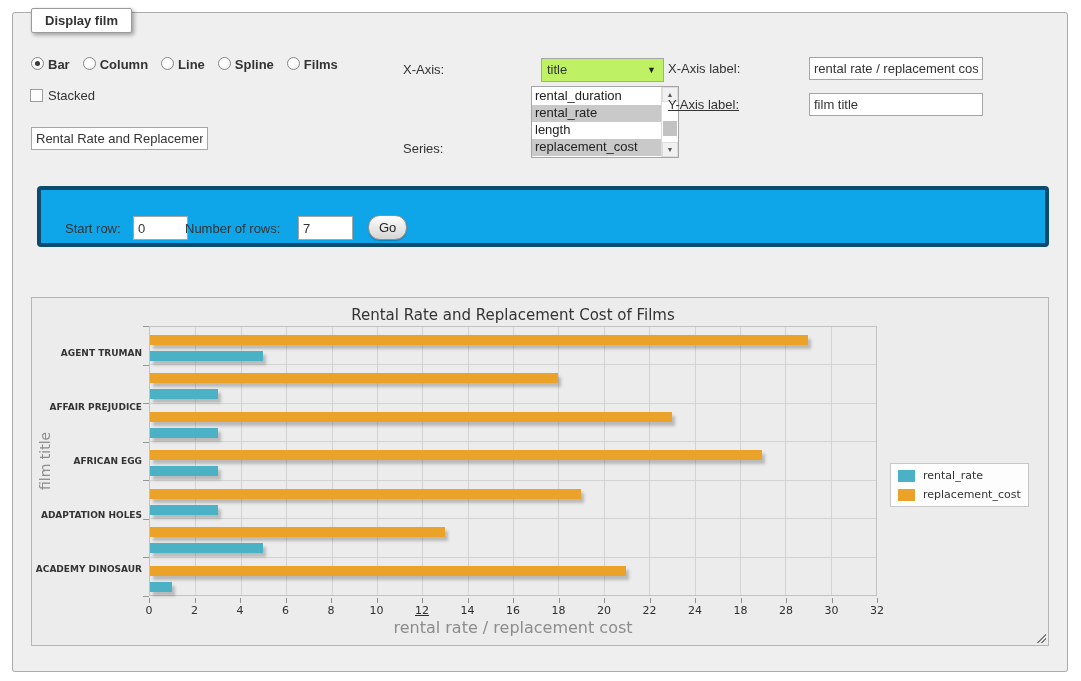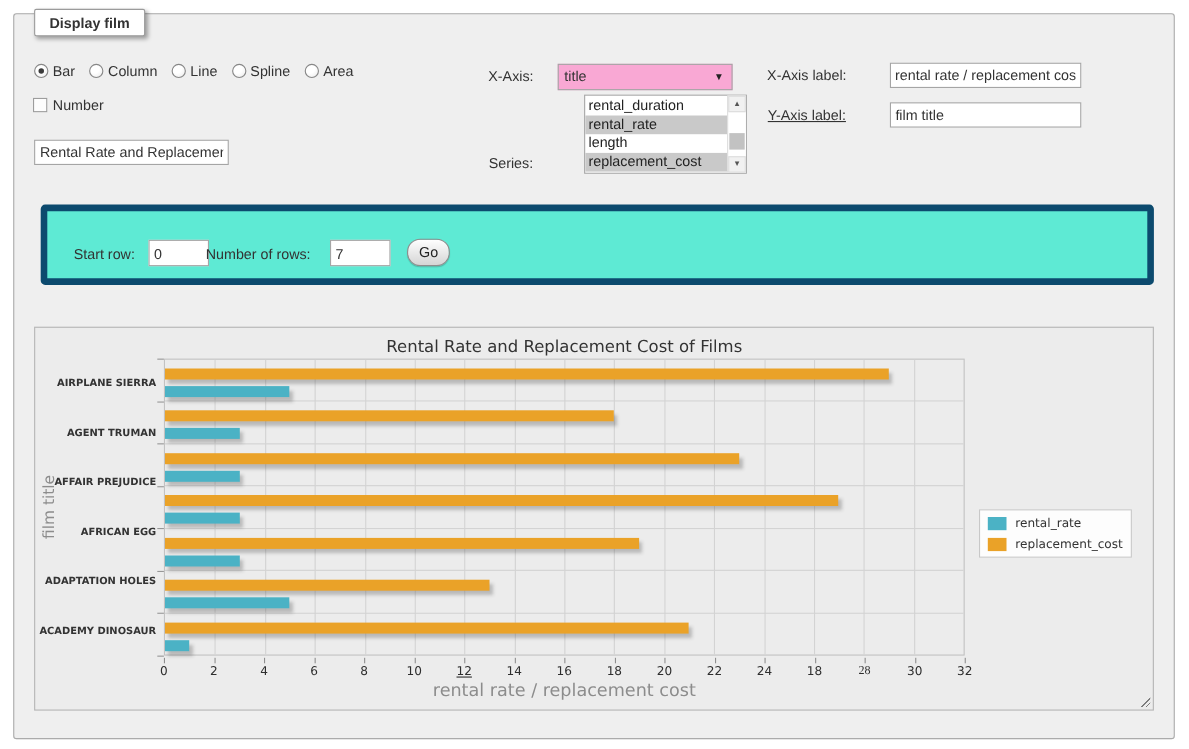--- a/index.html
+++ b/index.html
@@ -7,60 +7,60 @@
 
   .panel { position:absolute; left:12px; top:12px; width:1056px; height:660px;
            background:#efefef; border:1px solid #ababab; border-radius:3px; }
   .panel-legend { position:absolute; left:18px; top:-5px; background:#fff; border:1px solid #9b9b9b;
            padding:4px 13px; font-size:13px; font-weight:bold; color:#333;
            box-shadow:2px 2px 4px rgba(0,0,0,0.35); border-radius:2px; white-space:nowrap; }
 
   
   .radio-group { position:absolute; left:18px; top:44px; display:flex; gap:13px; align-items:center;
            font-size:13px; color:#333; }
-  .radio-option { display:flex; align-items:center; gap:4px; cursor:default; }
+  .radio-option { display:flex; gap:4px; cursor:default;font-weight:bold; }
   .radio { width:13px; height:13px; border:1px solid #878787; border-radius:50%;
            background:radial-gradient(circle at 35% 30%, #fff 40%, #e9e9e9); position:relative; flex:none; }
   .radio.checked::after { content:""; position:absolute; left:3px; top:3px; width:5px; height:5px;
            border-radius:50%; background:#3a3a3a; }
   .stacked-row { position:absolute; left:17px; top:75px; display:flex; gap:5px; align-items:center;
            font-size:13px; color:#333; }
   .checkbox { width:13px; height:13px; border:1px solid #9d9d9d; background:#fdfdfd; flex:none; }
 
   .text-input { position:absolute; border:1px solid #a5a5a5; font-size:13px; color:#333;
            padding:0 4px; background:#fff; font-family:"Liberation Sans", sans-serif; }
   .title-input { left:18px; top:114px; width:177px; height:23px; }
 
-  .field-label { position:absolute; text-align:center; font-size:13px; color:#333; white-space:nowrap; }
+  .field-label { position:absolute; text-align:left; font-size:13px; color:#333; white-space:nowrap; }
   .lbl-xaxis  { left:390px; top:49px;  width:123px; }
   .lbl-series { left:390px; top:128px; width:123px; }
   .lbl-xtitle { left:655px; top:48px;  width:131px; }
   .lbl-ytitle { left:655px; top:84px;  width:131px;text-decoration:underline; }
 
-  .select-box { position:absolute; left:494px; top:45px; width:159px; height:24px; background:#f9a8d4;
+  .select-box { position:absolute; left:528px; top:45px; width:123px; height:24px; background:#bef264;
            border:1px solid #a5a5a5; font-size:13px; color:#333; line-height:22px; padding-left:5px; }
   .select-arrow { position:absolute; right:7px; top:0; font-size:9px; color:#222; }
 
   .listbox { position:absolute; left:518px; top:73px; width:148px; height:72px; background:#fff;
            border:1px solid #a5a5a5; display:flex; }
   .options { flex:1; overflow:hidden; padding-top:1px; }
   .option { height:17px; line-height:16px; font-size:13px; padding-left:3px; color:#222; white-space:nowrap; }
   .option.selected { background:#c9c9c9; }
   .scrollbar { width:17px; display:flex; flex-direction:column; border-left:1px solid #dcdcdc; background:#fff; }
   .sb-btn { height:15px; background:#f1f1f1; border:1px solid #dcdcdc; color:#555;
            font-size:7px; text-align:center; line-height:13px; flex:none; }
   .sb-track { flex:1; position:relative; }
   .sb-thumb { position:absolute; left:1px; right:1px; top:19px; height:15px; background:#c2c2c2; }
 
   .input-xtitle { left:796px; top:44px; width:174px; height:23px; }
   .input-ytitle { left:796px; top:80px; width:174px; height:23px; }
 
   
-  .pager { position:absolute; left:24px; top:173px; width:1012px; height:73px; background:#5eead4;
-           border:6px solid #0c4a6e; border-radius:4px; font-size:13px; color:#333; }
+  .pager { position:absolute; left:24px; top:173px; width:1012px; height:61px; background:#0ea5e9;
+           border:4px solid #0c4a6e; border-radius:4px; font-size:13px; color:#333; }
   .pager .plabel { position:absolute; top:31px; }
   .pager .lbl-start { left:24px; }
   .pager .lbl-num  { left:144px; }
   .pager input { position:absolute; top:26px; width:55px; height:24px; border:1px solid #a5a5a5;
            padding:0 4px; font-size:13px; color:#333; font-family:"Liberation Sans", sans-serif; background:#fff; }
   .pager .in-start { left:92px; }
   .pager .in-num  { left:257px; }
   .go-btn { position:absolute; left:327px; top:25px; padding:4px 10px; border:1px solid #8e8e8e;
            border-radius:12px; background:linear-gradient(#fefefe,#d5d5d5); font-size:13px; color:#222;
            font-family:"Liberation Sans", sans-serif; box-shadow:0 1px 1px rgba(0,0,0,0.2); }
@@ -121,27 +121,27 @@
       <span class="radio-option">
         <span class="radio"></span>
         <span>Line</span>
       </span>
       <span class="radio-option">
         <span class="radio"></span>
         <span>Spline</span>
       </span>
       <span class="radio-option">
         <span class="radio"></span>
-        <span>Area</span>
+        <span>Films</span>
       </span>
     </div>
 
   <div class="stacked-row">
     <span class="checkbox"></span>
-    <span>Number</span>
+    <span>Stacked</span>
   </div>
 
   <input class="text-input title-input" value="Rental Rate and Replacement Cost of Films" style="">
 
   <span class="field-label lbl-xaxis">X-Axis:</span>
   <div class="select-box">
     <span>title</span>
     <span class="select-arrow">▼</span>
   </div>
 
@@ -173,21 +173,20 @@
     <input class="in-start" value="0" style="">
     <span class="plabel lbl-num">Number of rows:</span>
     <input class="in-num" value="7" style="">
     <button class="go-btn">Go</button>
   </div>
 
   <div class="chart">
     <div class="chart-title">Rental Rate and Replacement Cost of Films</div>
     <div class="yaxis-title">film title</div>
     <div class="cat-col" id="cat-col">
-        <div class="cat">AIRPLANE SIERRA</div>
         <div class="cat">AGENT TRUMAN</div>
         <div class="cat">AFFAIR PREJUDICE</div>
         <div class="cat">AFRICAN EGG</div>
         <div class="cat">ADAPTATION HOLES</div>
         <div class="cat">ACADEMY DINOSAUR</div>
       </div>
     <div class="plot" id="plot">
       <div class="gridlines" id="gridlines">
           <div class="vline" style="left: 6.25%;"></div>
           <div class="vline" style="left: 12.5%;"></div>
@@ -259,21 +258,21 @@
         <div class="xtick-label" style="left: 56.25%;">18</div>
         <div class="xtick-mark" style="left: 62.5%;"></div>
         <div class="xtick-label" style="left: 62.5%;">20</div>
         <div class="xtick-mark" style="left: 68.75%;"></div>
         <div class="xtick-label" style="left: 68.75%;">22</div>
         <div class="xtick-mark" style="left: 75%;"></div>
         <div class="xtick-label" style="left: 75%;">24</div>
         <div class="xtick-mark" style="left: 81.25%;"></div>
         <div class="xtick-label" style="left: 81.25%;">18</div>
         <div class="xtick-mark" style="left: 87.5%;"></div>
-        <div class="xtick-label" style="left: 87.5%; font-family: Liberation Serif, serif;">28</div>
+        <div class="xtick-label" style="left: 87.5%;">28</div>
         <div class="xtick-mark" style="left: 93.75%;"></div>
         <div class="xtick-label" style="left: 93.75%; text-align: center;">30</div>
         <div class="xtick-mark" style="left: 100%;"></div>
         <div class="xtick-label" style="left: 100%;">32</div>
       </div>
     <div class="xaxis-title">rental rate / replacement cost</div>
     <div class="legend" id="chart-legend">
         <div class="legend-row">
           <span class="swatch" style="background: rgb(75, 178, 197);"></span>
           <span class="legend-label">rental_rate</span>

